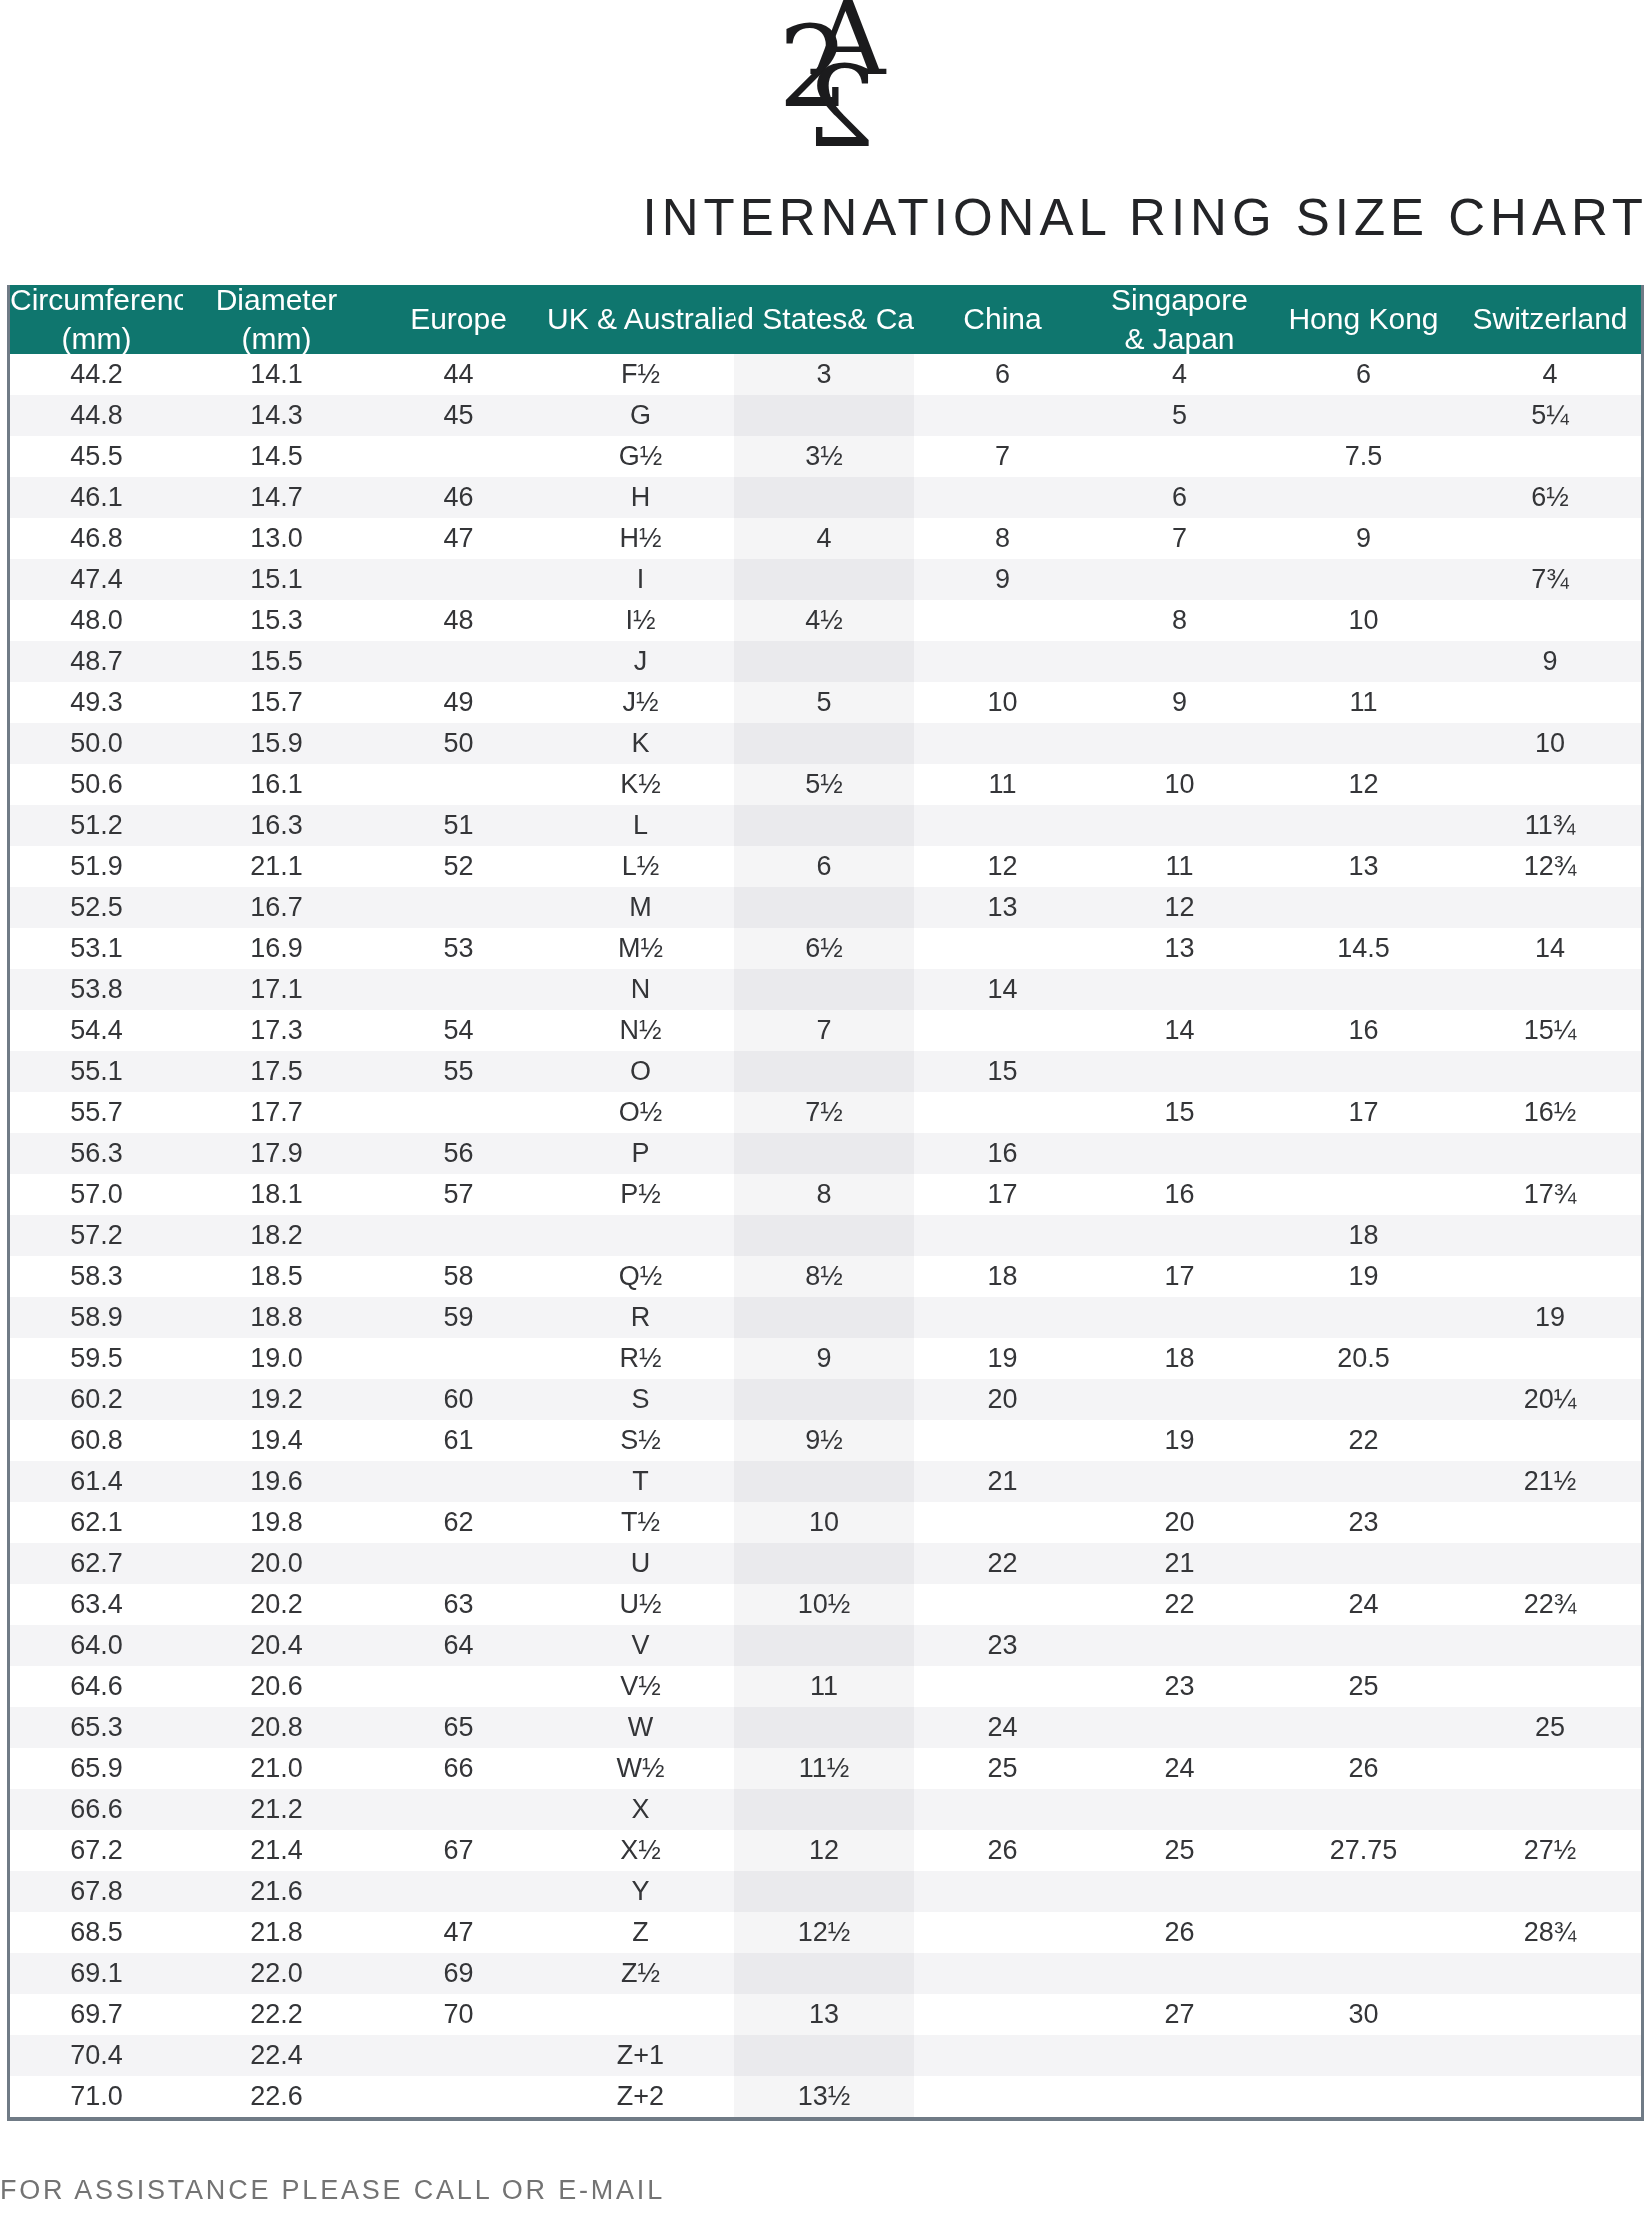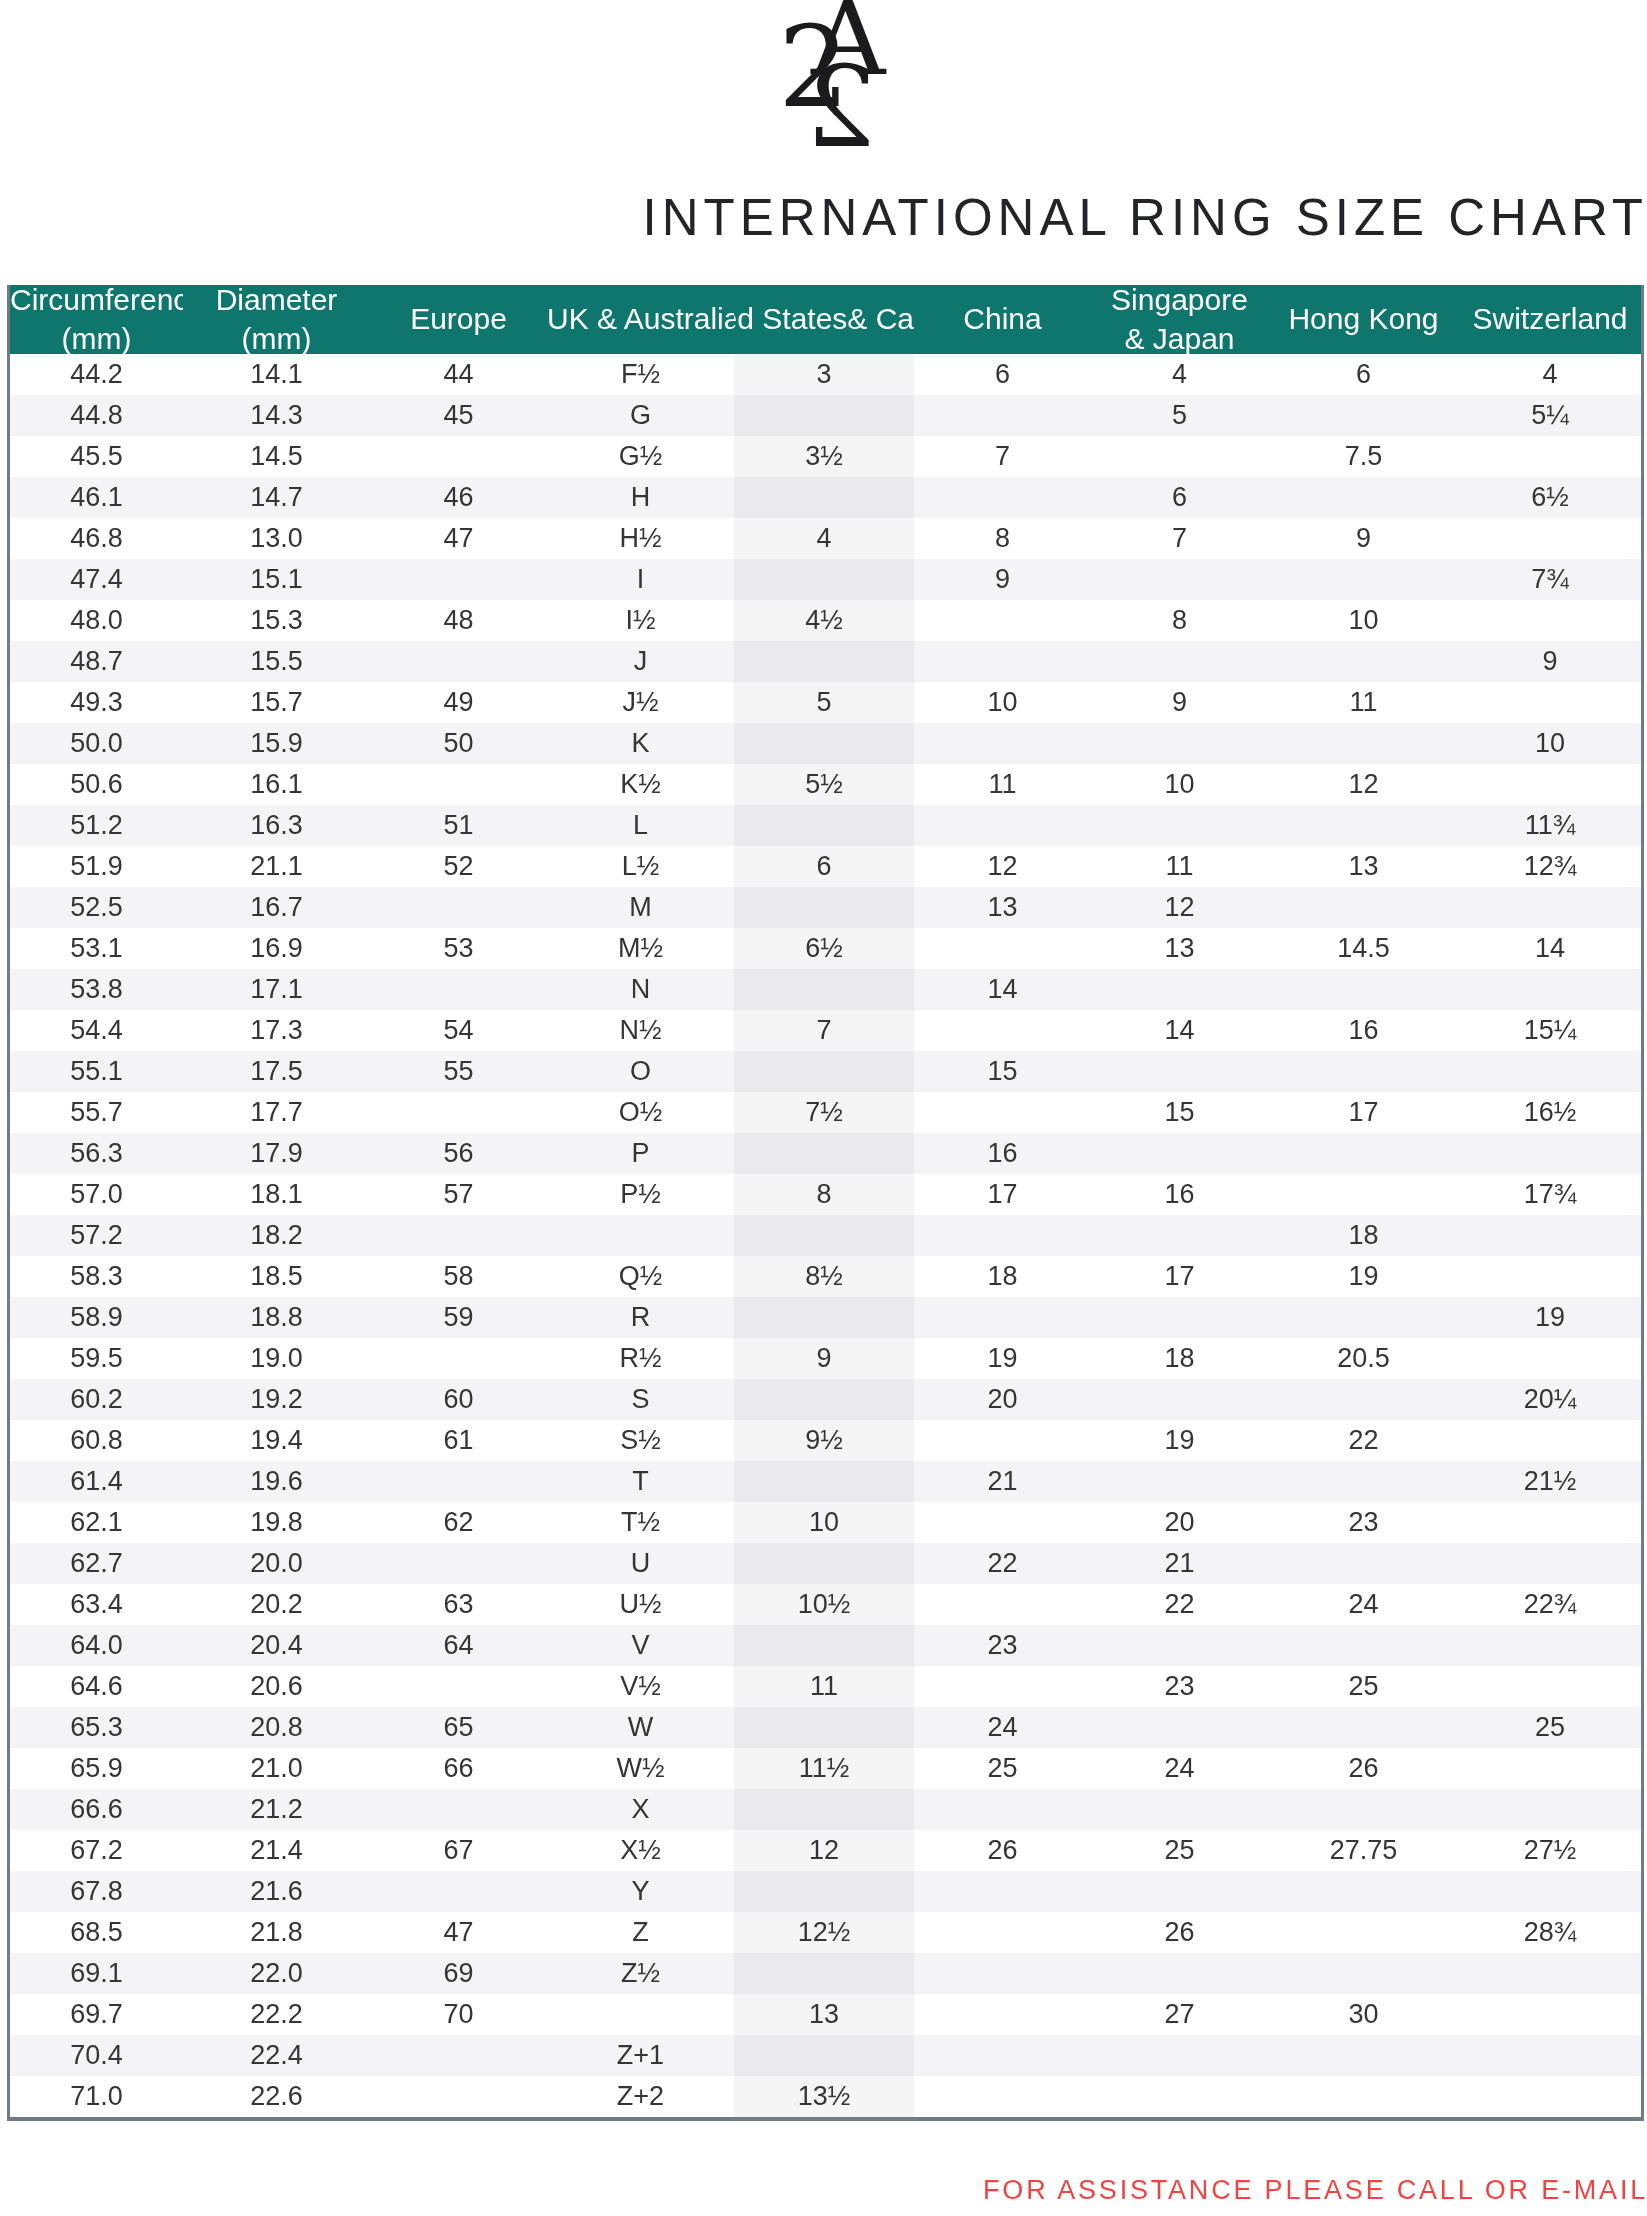--- a/index.html
+++ b/index.html
@@ -8,22 +8,22 @@
   
   .logo{position:absolute;top:4.2px;left:781px;width:99px;height:150px;color:#1b1b1d;}
   .logo span{position:absolute;font-family:"DejaVu Serif",serif;line-height:1;}
   .logo .g-two-a{font-size:112px;left:-2.8px;top:7px;}
   .logo .g-letter-a{font-size:103px;left:30px;top:-17px;}
   .logo .g-two-b{font-size:112px;left:24px;top:47px;transform:scaleX(-1);}
 
   
   .title{position:absolute;top:188px;left:0;width:100%;text-align:right;
          font-size:51px;letter-spacing:5px;color:#232427;white-space:nowrap;}
-  .footer{position:absolute;top:2175px;left:0;width:100%;text-align:right;
-          font-size:27px;letter-spacing:2.8px;color:#ef4444;white-space:nowrap;}
+  .footer{position:absolute;top:2175px;left:0;width:100%;text-align:left;
+          font-size:27px;letter-spacing:2.8px;color:#737373;white-space:nowrap;}
 
   
   .table-wrap{position:absolute;top:285px;left:7px;
               border-left:3.5px solid #707b86;border-right:3.5px solid #707b86;border-bottom:4.2px solid #707b86;}
   .grid-row{display:grid;grid-template-columns:173px 187px 177px 187px 180px 177px 177px 191px 182px;}
   .thead{background:#0f766e;color:#ffffff;height:69px;align-items:center;font-size:30px;}
   .thead .cell{line-height:1.28;}
   .trow{height:41px;align-items:center;font-size:27px;}
   .trow:nth-child(even){background:#f4f4f6;}
   .cell{text-align:center;overflow:hidden;white-space:nowrap;}

